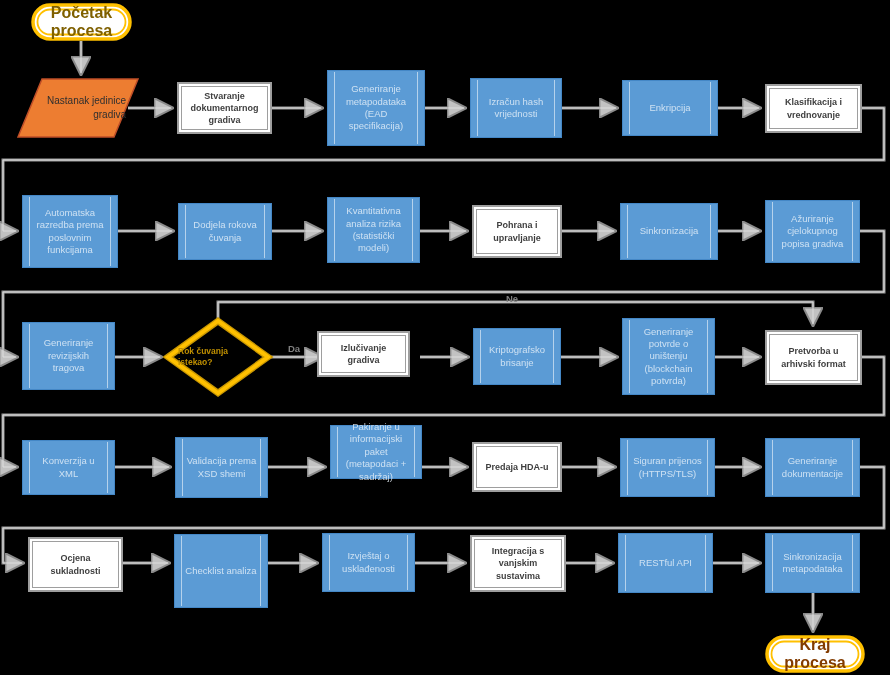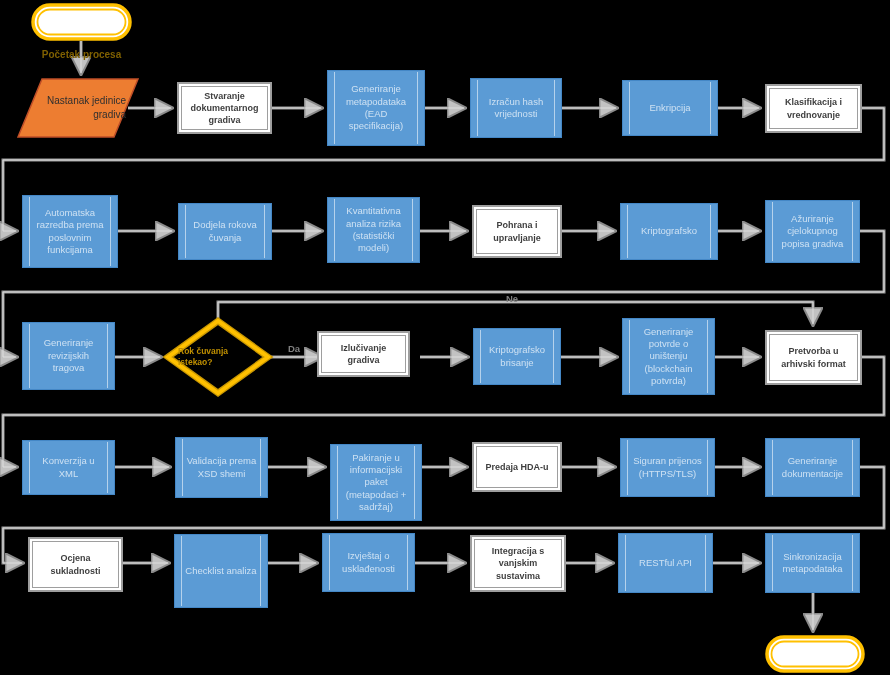--- a/index.html
+++ b/index.html
@@ -11,21 +11,21 @@
   .blue{background:#5B9BD5;border:1px solid #4487C6;color:rgba(234,242,250,0.80);
         font-size:9.5px;line-height:1.3;}
   .blue::before,.blue::after{content:"";position:absolute;top:1px;bottom:1px;width:1px;
         background:rgba(255,255,255,0.55);}
   .blue::before{left:6px}
   .blue::after{right:6px}
   .white{background:#fff;border:2px solid #9E9E9E;box-shadow:inset 0 0 0 2px #fff,inset 0 0 0 3px #9E9E9E;
         color:#3F3F3F;font-weight:bold;font-size:9px;line-height:1.35;}
   .lbl{padding:0 9px;width:100%;}
   .term{position:absolute;z-index:2;display:flex;align-items:center;justify-content:center;
-        text-align:center;font-weight:bold;font-size:10px;margin-top:32px;}
+        text-align:center;font-weight:bold;font-size:16px;}
   .term.start{color:#7F6000;}
   .term.end{color:#833C00;}
   .para-lbl{position:absolute;z-index:2;display:flex;align-items:center;justify-content:center;
         text-align:right;color:#2F2F2F;font-size:10px;line-height:1.45;}
   .dec-lbl{position:absolute;z-index:2;display:flex;align-items:center;justify-content:center;
         color:#BF8F00;font-weight:bold;font-size:8.5px;line-height:1.35;}
   .edge-label{position:absolute;z-index:3;color:#7F7F7F;font-size:9.5px;font-weight:bold;}
   .pipe{fill:none;stroke:#9C9C9C;stroke-width:3;}
   .core{fill:none;stroke:#DEDEDE;stroke-width:1;}
 </style>
@@ -149,21 +149,21 @@
   <div class="node blue" style="left:327px;top:197px;width:93px;height:66px">
     <span class="lbl">Kvantitativna analiza rizika (statistički modeli)</span>
     </div>
   <div class="node blue" style="left:178px;top:203px;width:94px;height:57px">
     <span class="lbl">Dodjela rokova čuvanja</span>
     </div>
   <div class="node white" style="left:472px;top:205px;width:90px;height:53px">
     <span class="lbl">Pohrana i upravljanje</span>
     </div>
   <div class="node blue" style="left:620px;top:203px;width:98px;height:57px">
-    <span class="lbl">Kriptografsko</span>
+    <span class="lbl">Sinkronizacija</span>
     </div>
   <div class="node blue" style="left:765px;top:200px;width:95px;height:63px">
     <span class="lbl">Ažuriranje cjelokupnog popisa gradiva</span>
     </div>
 
   <div class="node blue" style="left:22px;top:322px;width:93px;height:68px">
     <span class="lbl">Generiranje revizijskih tragova</span>
     </div>
   <div class="node white" style="left:317px;top:331px;width:93px;height:46px">
     <span class="lbl">Izlučivanje gradiva</span>
@@ -177,21 +177,21 @@
   <div class="node white" style="left:765px;top:330px;width:97px;height:55px">
     <span class="lbl">Pretvorba u arhivski format</span>
     </div>
 
   <div class="node blue" style="left:22px;top:440px;width:93px;height:55px">
     <span class="lbl">Konverzija u XML</span>
     </div>
   <div class="node blue" style="left:175px;top:437px;width:93px;height:61px">
     <span class="lbl">Validacija prema XSD shemi</span>
     </div>
-  <div class="node blue" style="left:330px;top:444px;width:92px;height:77px">
+  <div class="node blue" style="left:330px;top:425px;width:92px;height:54px">
     <span class="lbl">Pakiranje u informacijski paket (metapodaci + sadržaj)</span>
     </div>
   <div class="node white" style="left:472px;top:442px;width:90px;height:50px">
     <span class="lbl">Predaja HDA-u</span>
     </div>
   <div class="node blue" style="left:620px;top:438px;width:95px;height:59px">
     <span class="lbl">Siguran prijenos (HTTPS/TLS)</span>
     </div>
   <div class="node blue" style="left:765px;top:438px;width:95px;height:59px">
     <span class="lbl">Generiranje dokumentacije</span>

